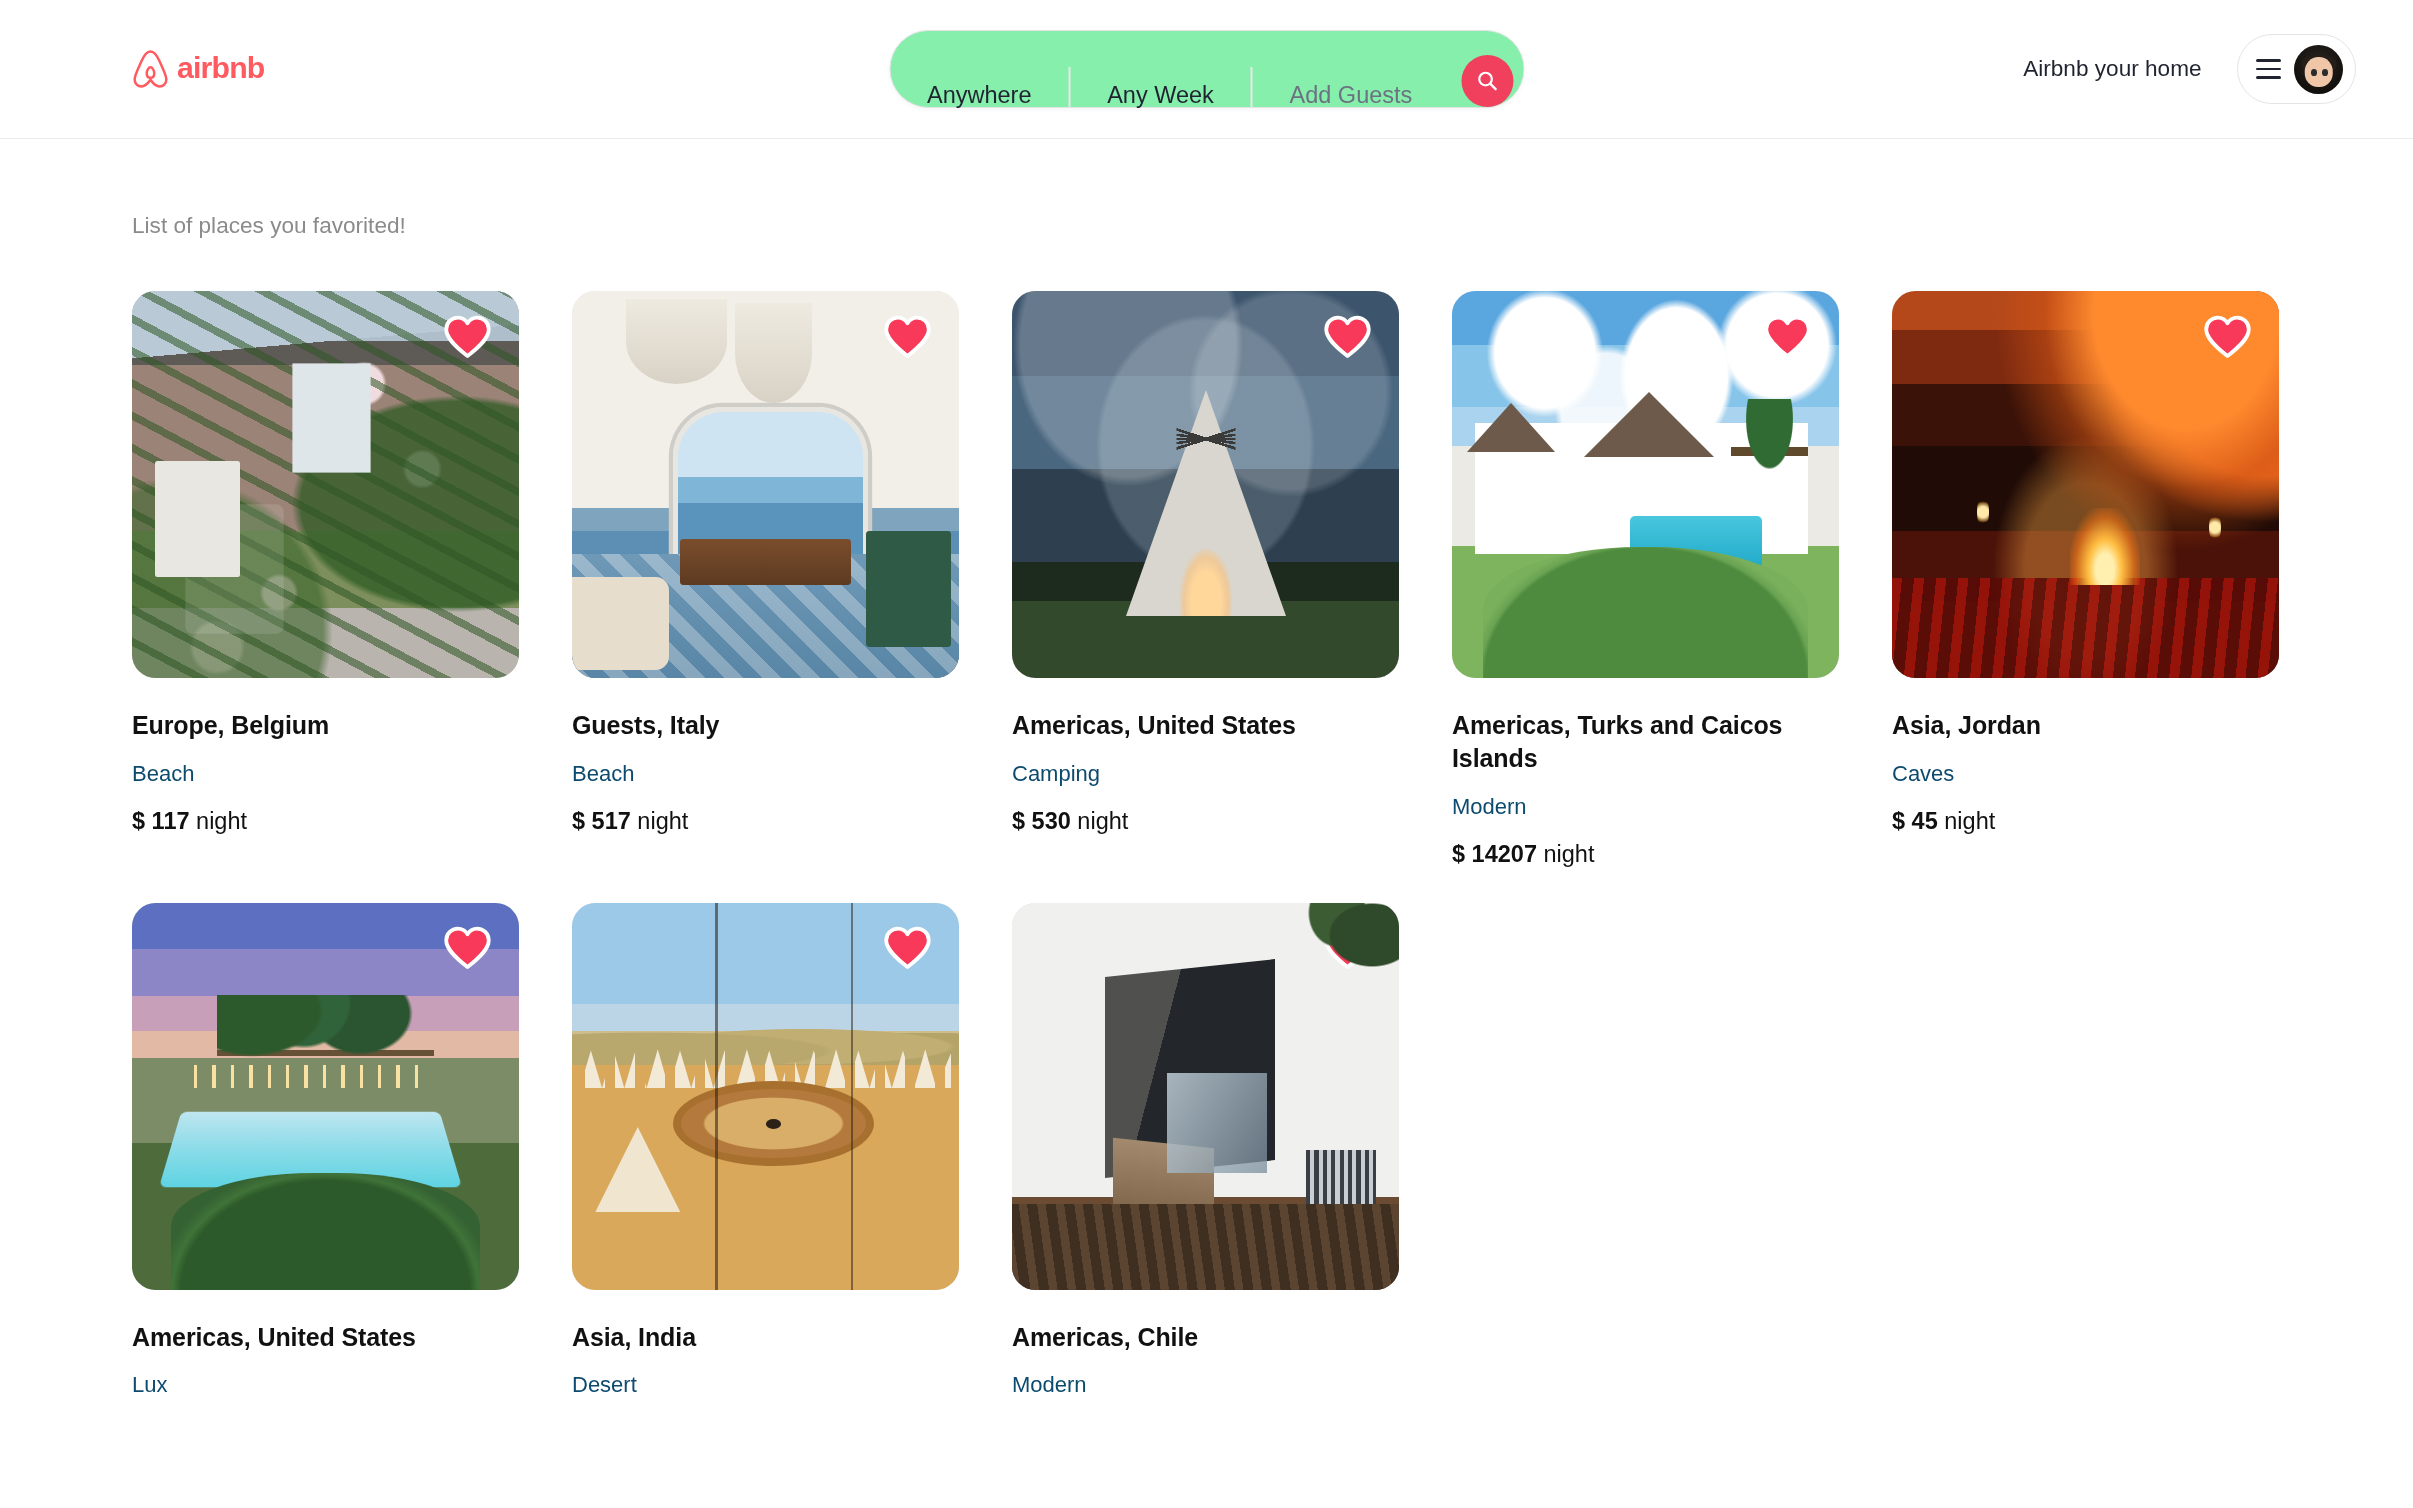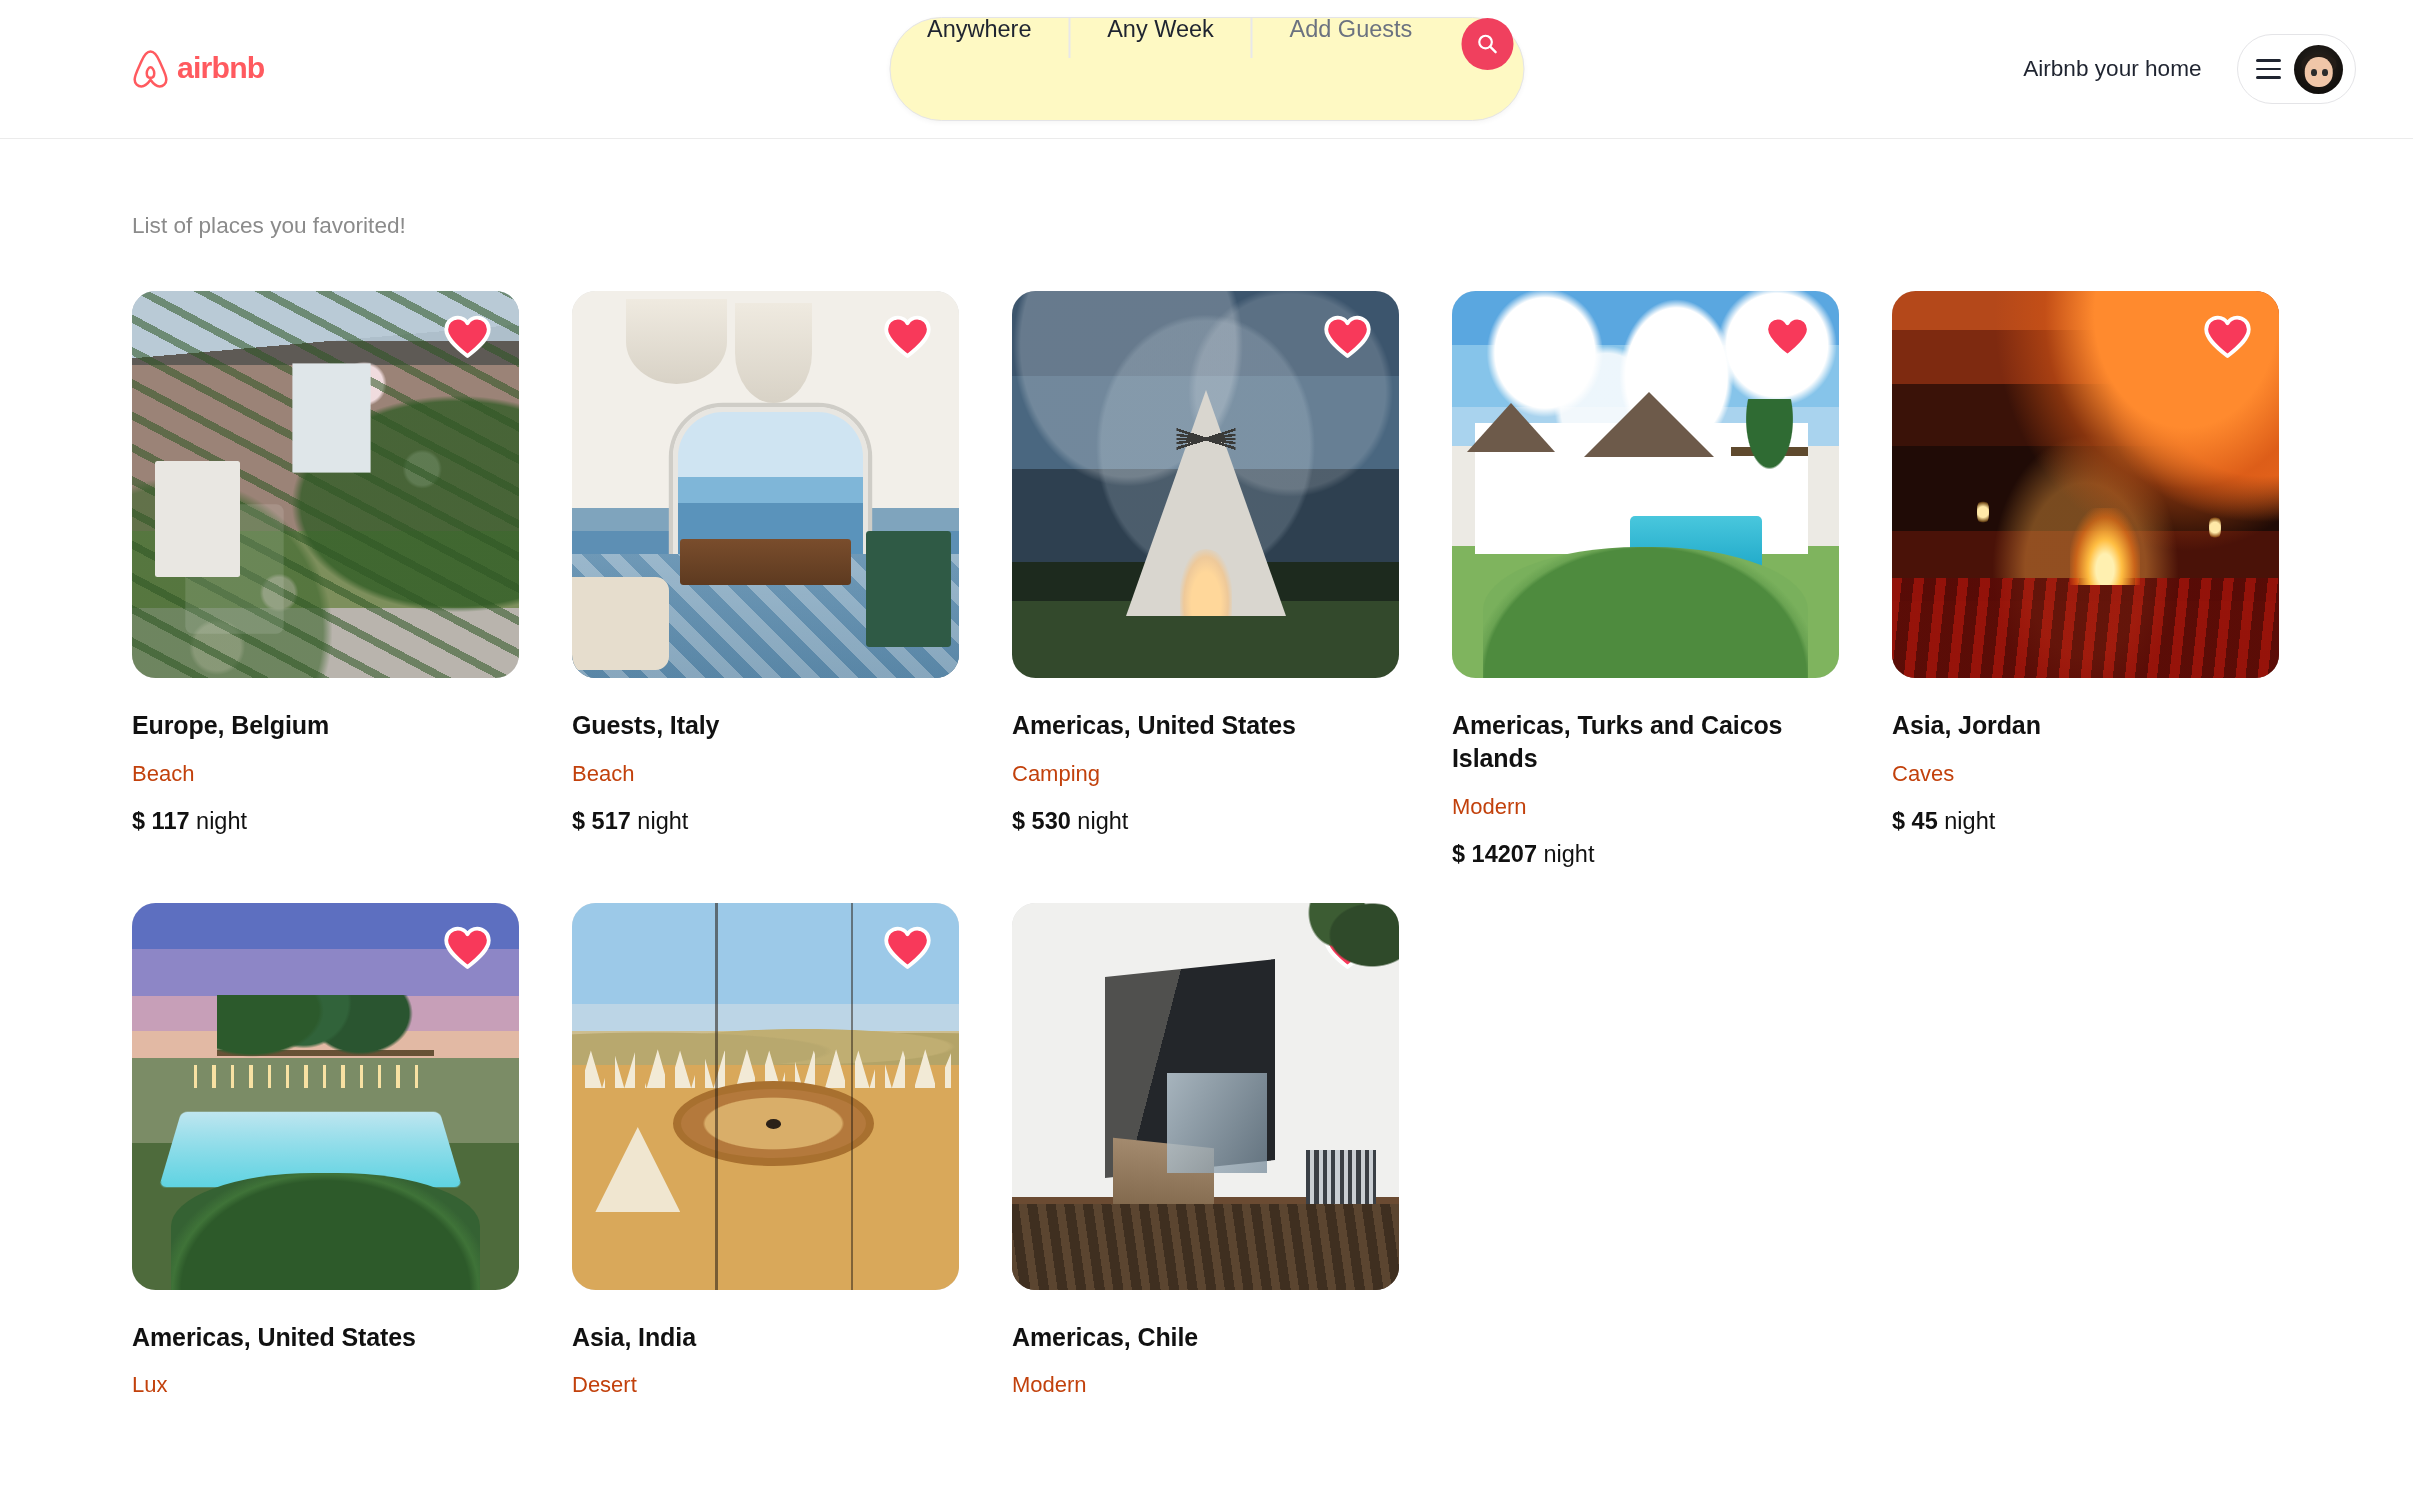--- a/index.html
+++ b/index.html
@@ -35,25 +35,25 @@
   .logo svg { display: block; }
 
   .search-wrap {
     position: absolute;
     left: 50%;
     top: 50%;
     transform: translate(-50%, -50%);
   }
   .searchbar {
     display: flex;
-    align-items: flex-start;
-    height: 104px;
+    align-items: flex-end;
+    height: 78px;
     border: 1.7px solid #e4e4e7;
     border-radius: 837px;
-    background: #fef9c3;
+    background: #86efac;
     box-shadow: 0 1.7px 5px rgba(0,0,0,0.045);
     padding: 0 10px 0 0;
   }
   .search-seg {
     font-size: 23.5px;
     color: #1f2430;
     padding: 0 37px;
     white-space: nowrap;
     cursor: pointer;
     background: none;
@@ -218,21 +218,21 @@
   .card-title {
     font-size: 25px;
     font-weight: bold;
     color: #111111;
     margin-top: 31px;
     line-height: 1.33;
     letter-spacing: -0.1px;
   }
   .card-type {
     font-size: 22px;
-    color: #c2410c;
+    color: #0c4a6e;
     margin-top: 18.4px;
     line-height: 1.2;
   }
   .card-price {
     font-size: 23.5px;
     color: #111111;
     margin-top: 20px;
     line-height: 1.2;
   }
   .card-price b { font-weight: bold; }

